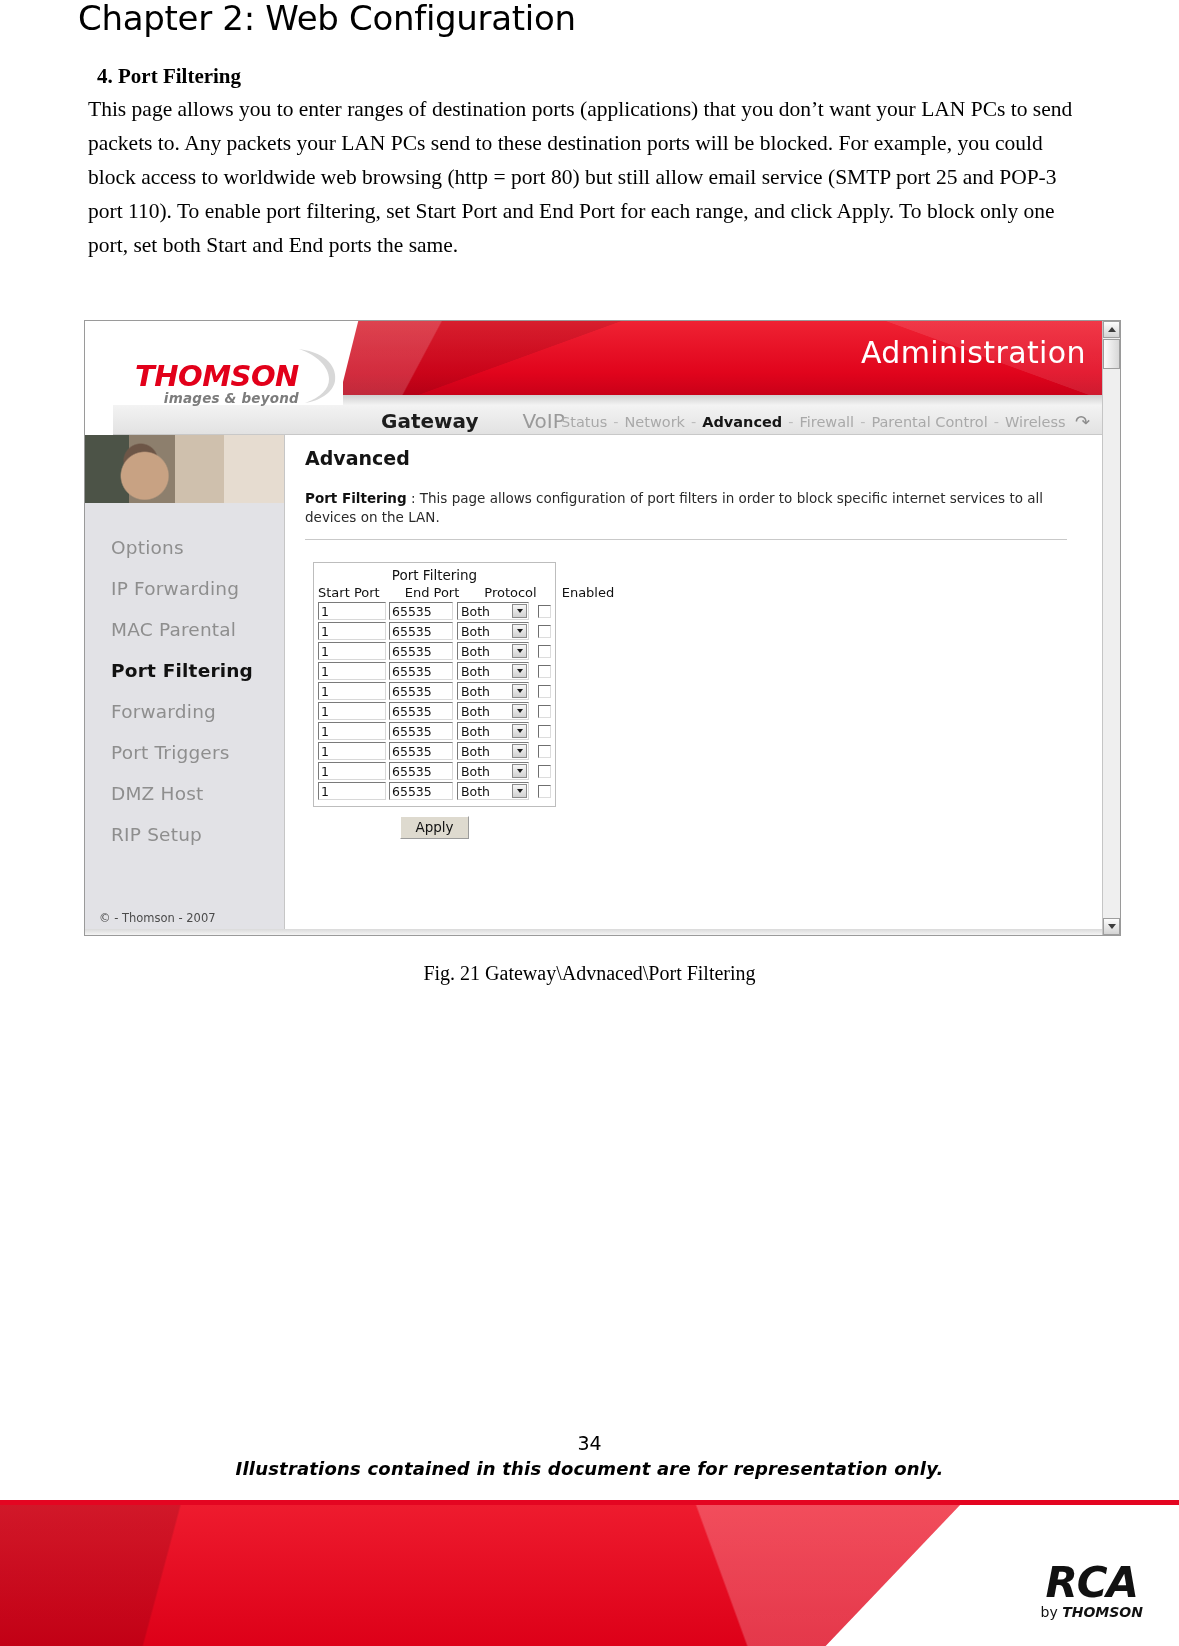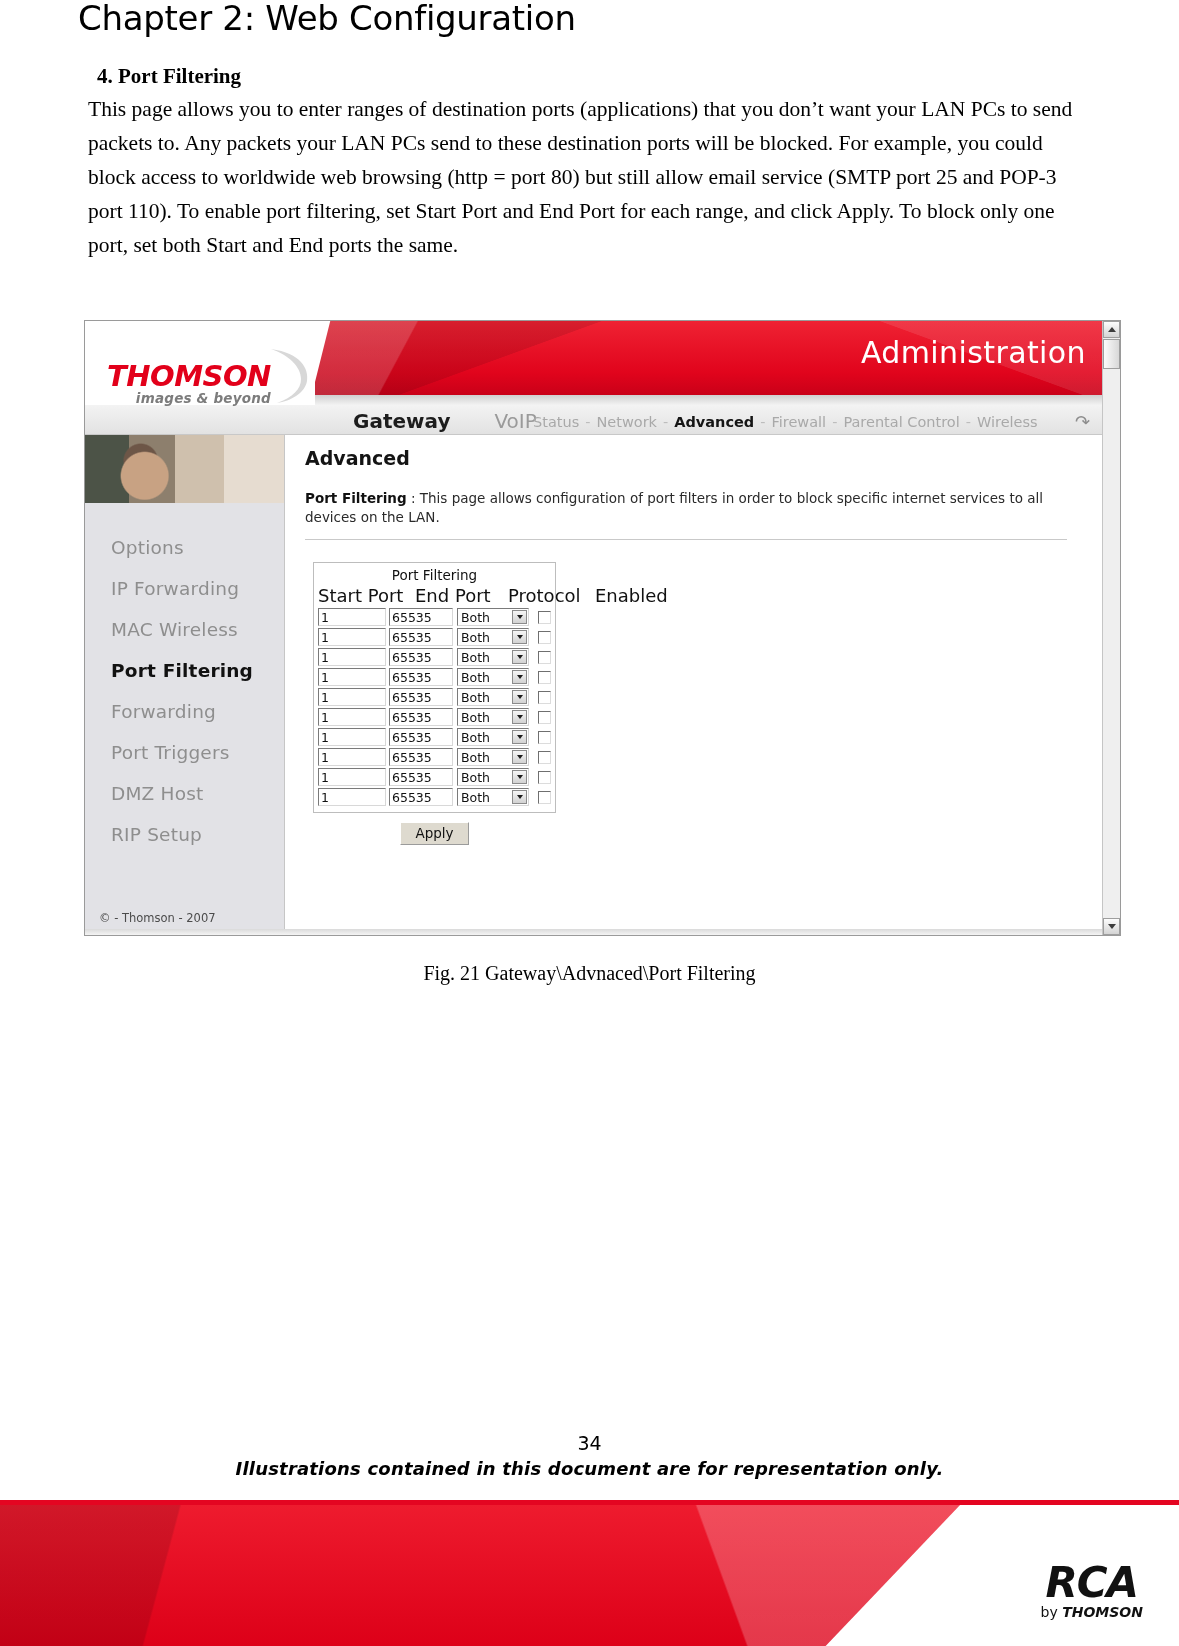--- a/index.html
+++ b/index.html
@@ -33,21 +33,21 @@
 
   
   .shot {
     position:absolute; left:84px; top:320px;
     width:1037px; height:616px;
     border:1px solid #9a9a9a;
     background:#fff;
     overflow:hidden;
     font-family:"DejaVu Sans", sans-serif;
   }
-  .shot-inner { position:absolute; left:0; top:0; right:18px; bottom:0; overflow:hidden; background:#fff;}
+  .shot-inner { position:absolute; left:0; top:0; right:18px; bottom:0; overflow:hidden; background:#fff;padding-left:28px;}
 
   
   .banner { position:relative; height:84px; width:100%; }
   .logo-pane {
     position:absolute; left:0; top:0; width:230px; height:100%;
     background:#ffffff; z-index:4;
   }
   .logo-wrap { position:absolute; left:22px; top:38px; }
   .logo-thomson {
     font-family:"DejaVu Sans", sans-serif;
@@ -150,21 +150,21 @@
   .rule { margin-top:12px; border-top:1px solid #c9c9c9; width:762px; }
 
   
   .pf-box {
     margin-top:22px; margin-left:8px;
     width:243px; border:1px solid #bdbdbd; background:#fff;
     padding:3px 4px 6px 4px;
     font-family:"DejaVu Sans", sans-serif;
   }
   .pf-title { text-align:center; font-size:13.5px; color:#111; padding:1px 0 2px; }
-  .pf-head { display:flex; font-size:18px; color:#111;gap:25px; }
+  .pf-head { display:flex; font-size:13px; color:#111;gap:25px; }
   .pf-head div { white-space:nowrap; }
   .c1 { width:72px; } .c2 { width:68px; } .c3 { width:62px; } .c4 { width:auto; }
   .pf-row { display:flex; align-items:center; margin-top:2px; }
   .inp {
     height:18px; font-family:"DejaVu Sans", sans-serif; font-size:12.5px;
     border:1px solid #7a7a7a; border-right-color:#d8d8d8; border-bottom-color:#d8d8d8;
     background:#fff; color:#111; padding:0 2px; line-height:18px;
   }
   .inp.start { width:68px; }
   .inp.end { width:64px; margin-left:3px; }
@@ -291,21 +291,21 @@
       </div>
       <div class="nav-refresh">↷</div>
     </div>
 
     <div class="page-body">
       <div class="sidebar">
         <div class="side-photo"></div>
         <div class="side-menu">
           <div class="side-item">Options</div>
           <div class="side-item">IP Forwarding</div>
-          <div class="side-item">MAC Wireless</div>
+          <div class="side-item">MAC Parental</div>
           <div class="side-item active">Port Filtering</div>
           <div class="side-item">Forwarding</div>
           <div class="side-item">Port Triggers</div>
           <div class="side-item">DMZ Host</div>
           <div class="side-item">RIP Setup</div>
         </div>
         <div class="side-foot">© - Thomson - 2007</div>
       </div>
 
       <div class="content">

